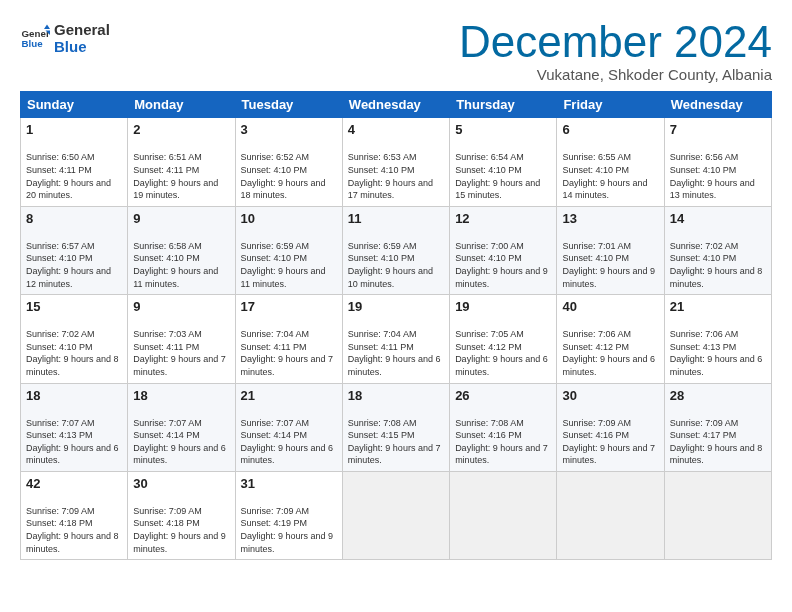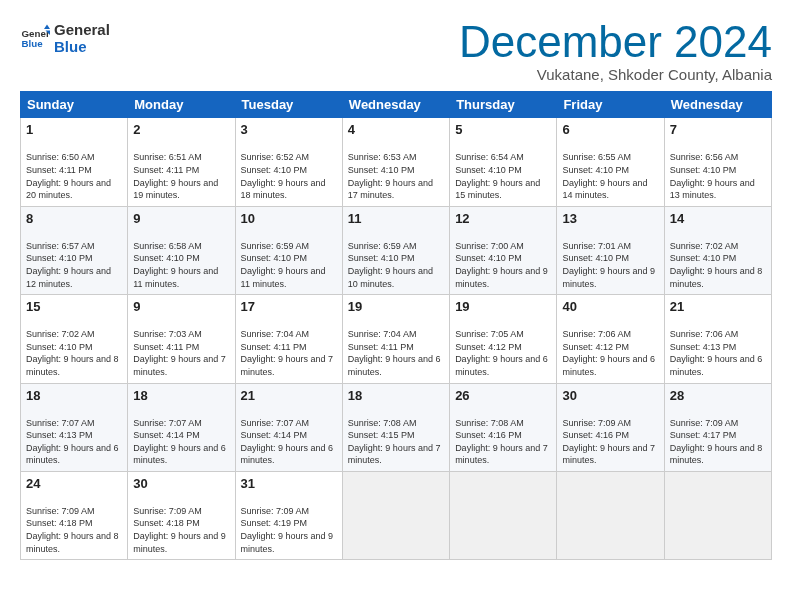--- a/index.html
+++ b/index.html
@@ -240,21 +240,21 @@
             <span class="day-number">30</span>
             <div class="day-info">Sunrise: 7:09 AM<br>Sunset: 4:16 PM<br>Daylight: 9 hours and 7 minutes.</div>
           </td>
           <td>
             <span class="day-number">28</span>
             <div class="day-info">Sunrise: 7:09 AM<br>Sunset: 4:17 PM<br>Daylight: 9 hours and 8 minutes.</div>
           </td>
         </tr>
         <tr>
           <td>
-            <span class="day-number">24</span>
+            <span class="day-number">42</span>
             <div class="day-info">Sunrise: 7:09 AM<br>Sunset: 4:18 PM<br>Daylight: 9 hours and 8 minutes.</div>
           </td>
           <td>
             <span class="day-number">30</span>
             <div class="day-info">Sunrise: 7:09 AM<br>Sunset: 4:18 PM<br>Daylight: 9 hours and 9 minutes.</div>
           </td>
           <td>
             <span class="day-number">31</span>
             <div class="day-info">Sunrise: 7:09 AM<br>Sunset: 4:19 PM<br>Daylight: 9 hours and 9 minutes.</div>
           </td>

